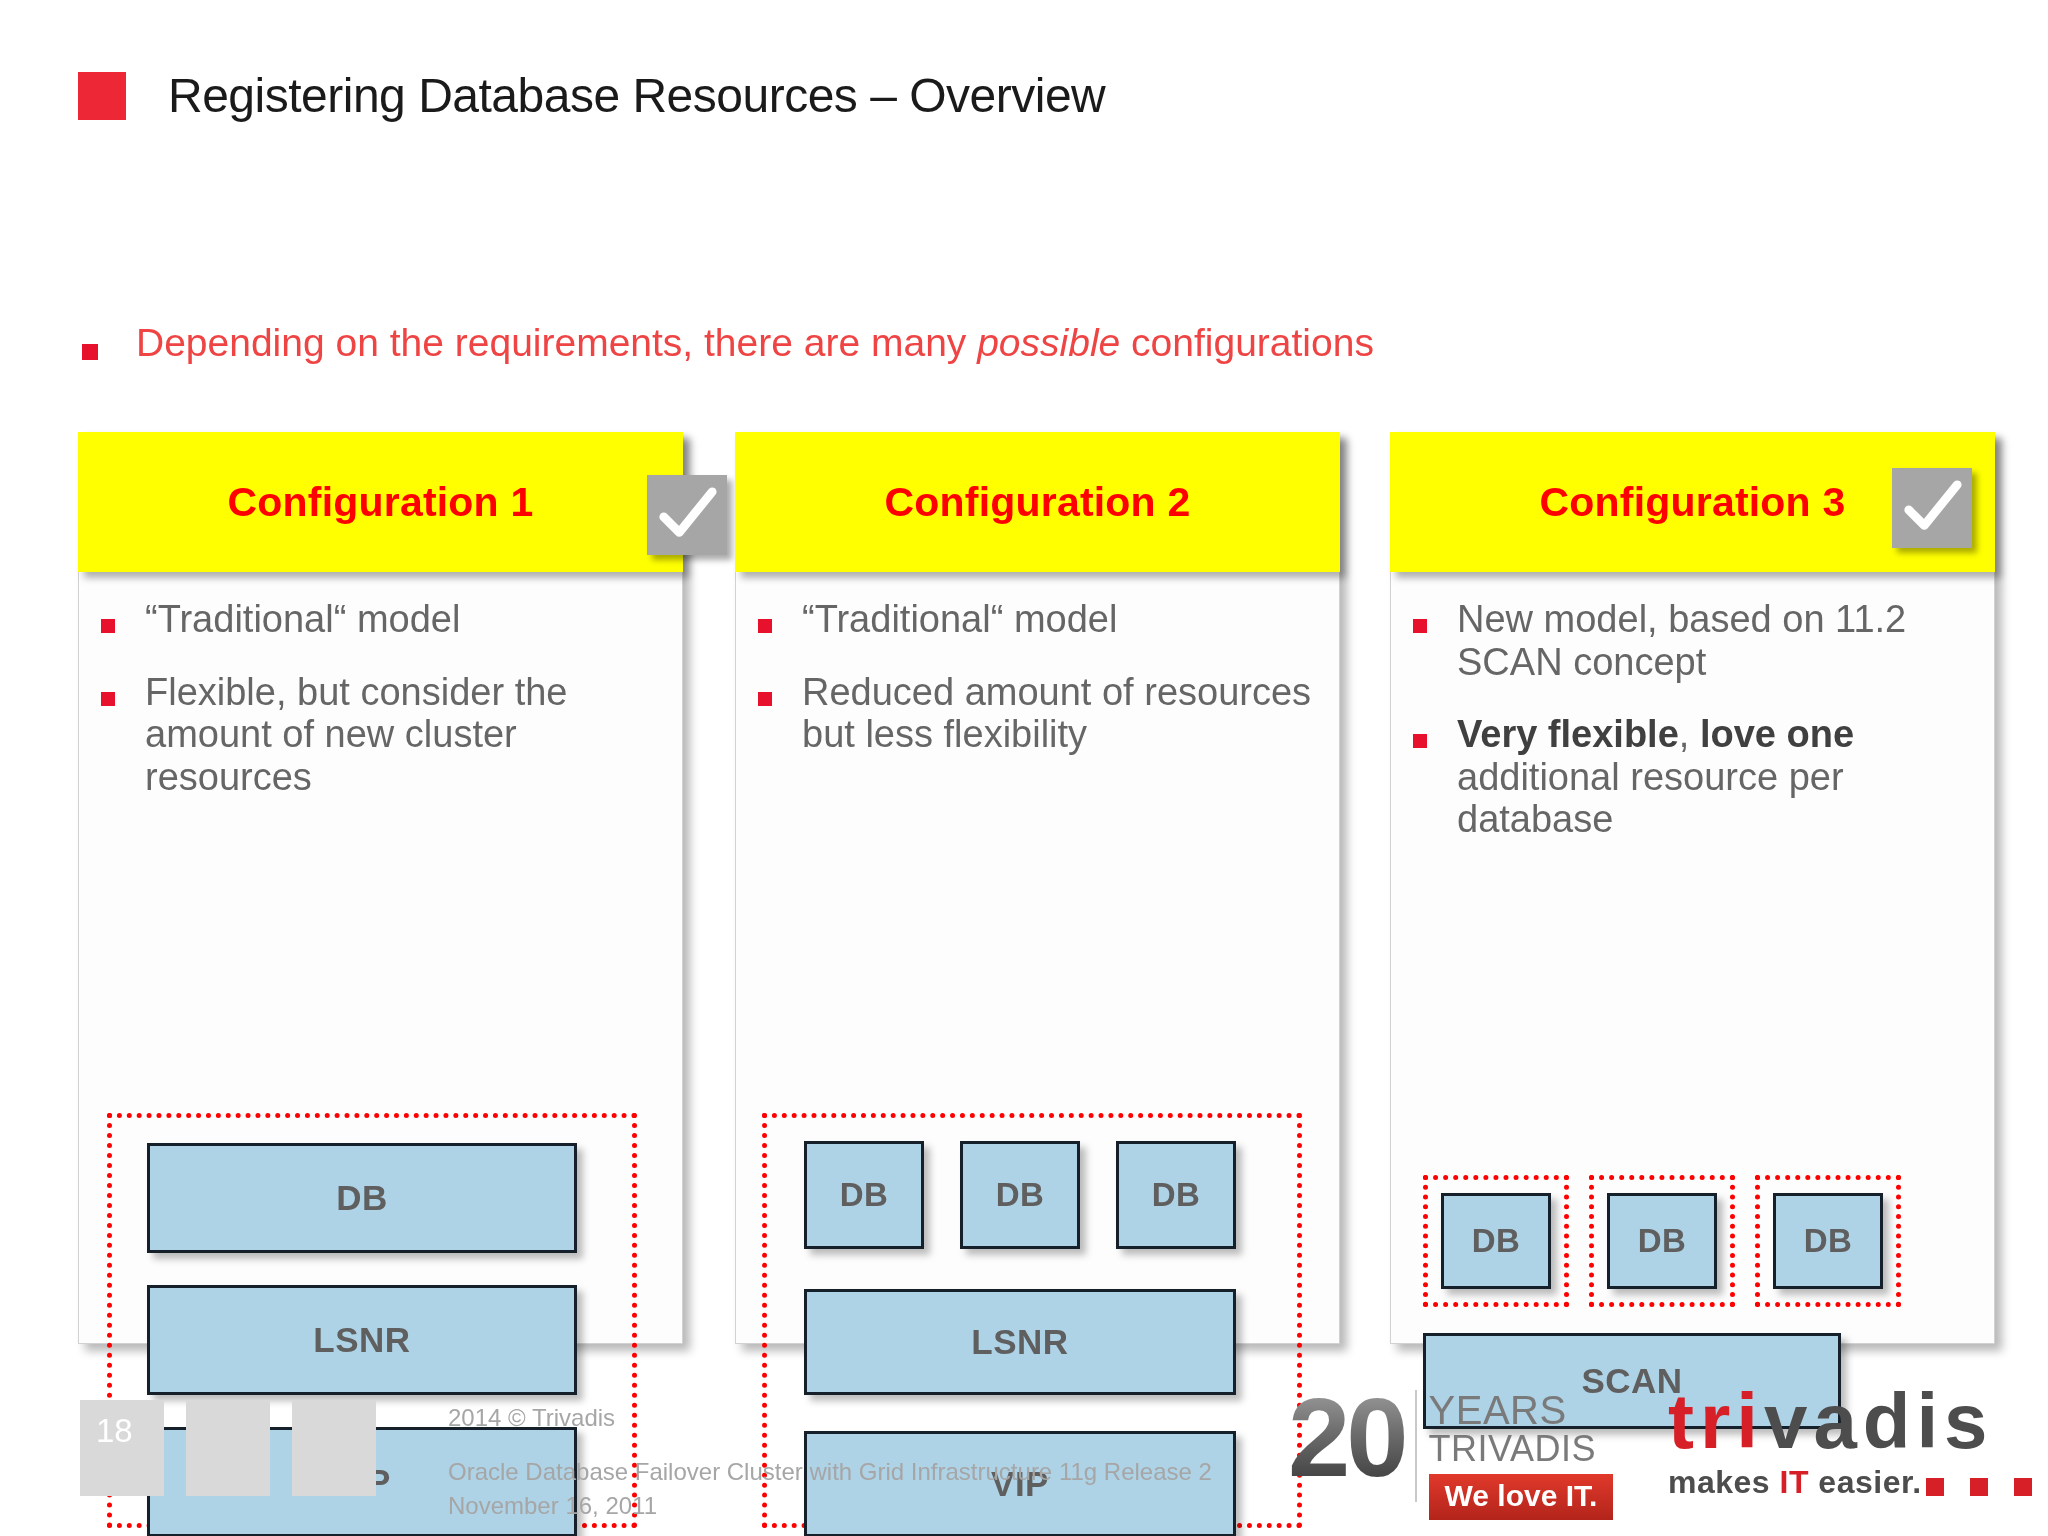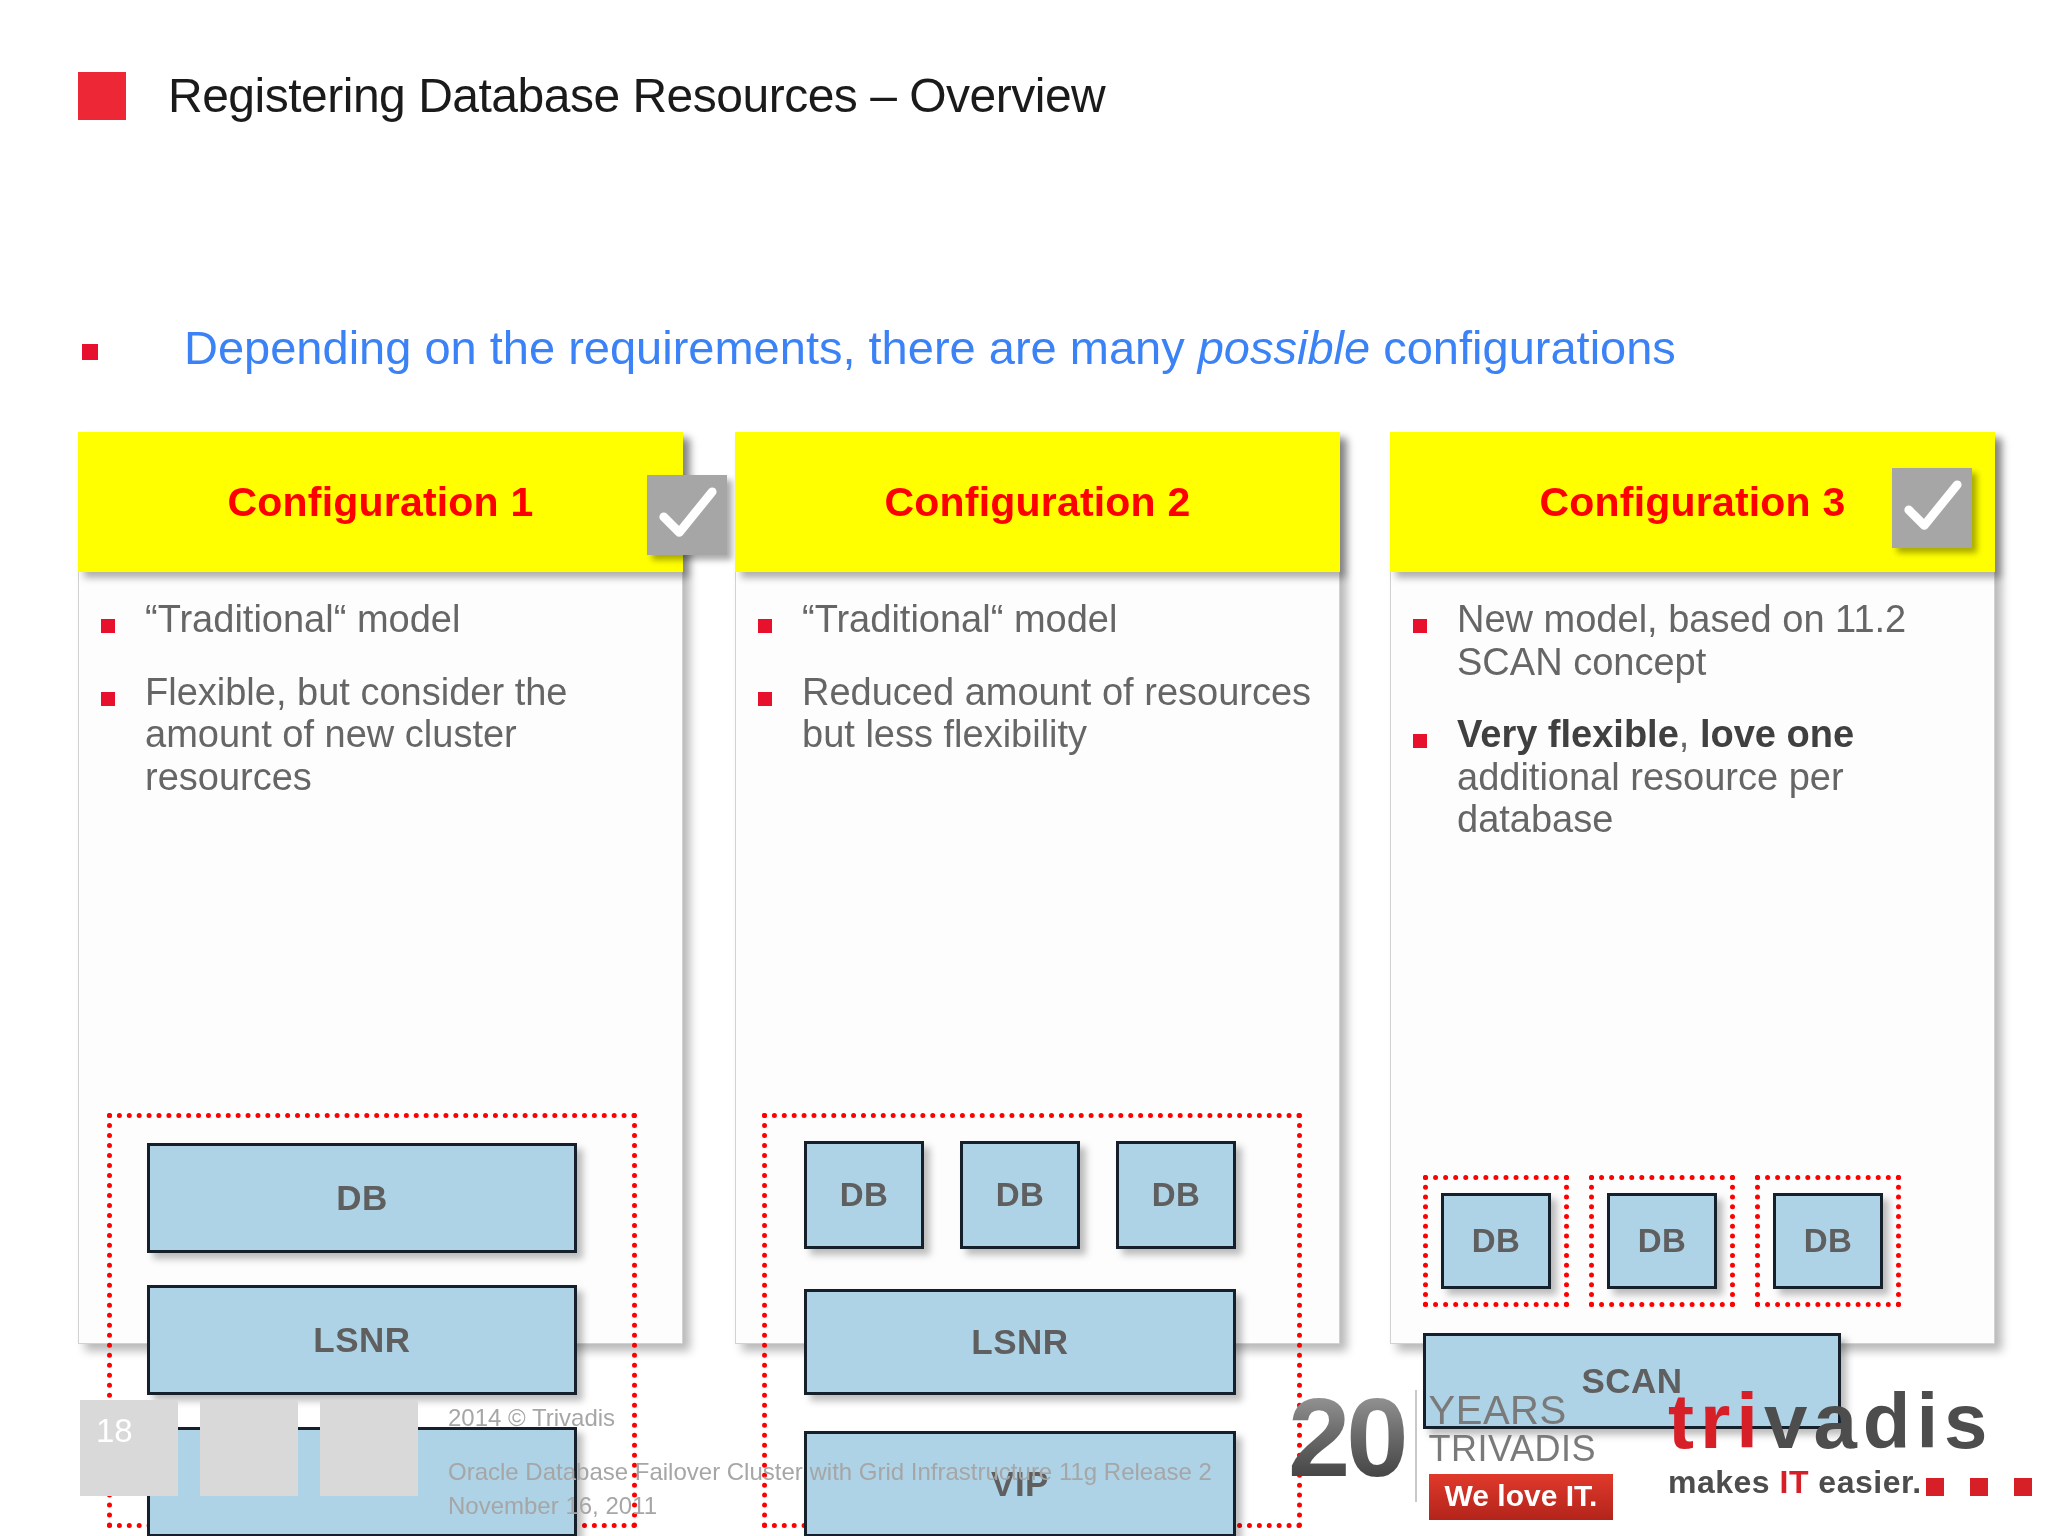--- a/index.html
+++ b/index.html
@@ -6,21 +6,21 @@
   body{width:2048px;height:1536px;overflow:hidden;font-family:"Liberation Sans",sans-serif;position:relative;}
 
   
   #title-row{position:absolute;left:78px;top:72px;display:flex;align-items:center;gap:42px;}
   #title-marker{width:48px;height:48px;background:#ee2737;flex:none;}
   #page-title{font-size:48px;color:#1a1a1a;font-weight:400;letter-spacing:-.5px;white-space:nowrap;line-height:1;}
 
   
   #lead-row{position:absolute;left:82px;top:322px;display:flex;align-items:flex-start;gap:38px;}
   .sq-bullet{width:16px;height:16px;background:#e8112d;flex:none;margin-top:22px;}
-  #lead-text{font-size:47px;color:#3b82f6;line-height:1.1;white-space:nowrap;margin-left:48px;}
+  #lead-text{font-size:39px;color:#ef4444;line-height:1.1;white-space:nowrap;}
   #lead-text .it{font-style:italic;}
 
   
   .card{position:absolute;top:432px;width:605px;height:912px;background:#fdfdfd;
         border:1px solid #d2d2d2;box-shadow:7px 7px 9px rgba(0,0,0,.28);box-sizing:border-box;}
   #card-1{left:78px;}
   #card-2{left:735px;}
   #card-3{left:1390px;}
 
   .card-header{position:absolute;left:-1px;top:-1px;width:605px;height:140px;background:#ffff00;
@@ -66,21 +66,21 @@
   
   #d3{left:26px;top:742px;}
   #d3 .dotted{width:146px;height:132px;top:0;}
   #d3 .f1{left:6px;} #d3 .f2{left:172px;} #d3 .f3{left:338px;}
   #d3 .resbox.db{width:110px;height:96px;top:18px;}
   #d3 .db1{left:24px;} #d3 .db2{left:190px;} #d3 .db3{left:356px;}
   #d3 .scan{left:6px;top:158px;width:418px;height:96px;}
 
   
   #footer-squares{position:absolute;left:80px;top:1400px;display:flex;gap:22px;}
-  .fsq{width:98px;height:96px;background:#d9d9d9;position:relative;}
+  .fsq{width:84px;height:96px;background:#d9d9d9;position:relative;}
   #page-number{position:absolute;left:16px;top:12px;font-size:33px;color:#fff;}
   #footer-text{position:absolute;left:448px;top:1404px;}
   #footer-copy{font-size:24px;color:#a6a6a6;margin-bottom:26px;}
   #footer-line1{font-size:24px;color:#a6a6a6;margin-bottom:6px;}
   #footer-line2{font-size:24px;color:#a6a6a6;}
 
   
   #logo-20years{position:absolute;left:1288px;top:1386px;display:flex;align-items:flex-start;height:120px;}
   #twenty{font-size:112px;font-weight:bold;line-height:.92;letter-spacing:-4px;
           background:linear-gradient(180deg,#9d9d9d 0%,#6d6d6d 45%,#3b3b3b 100%);

